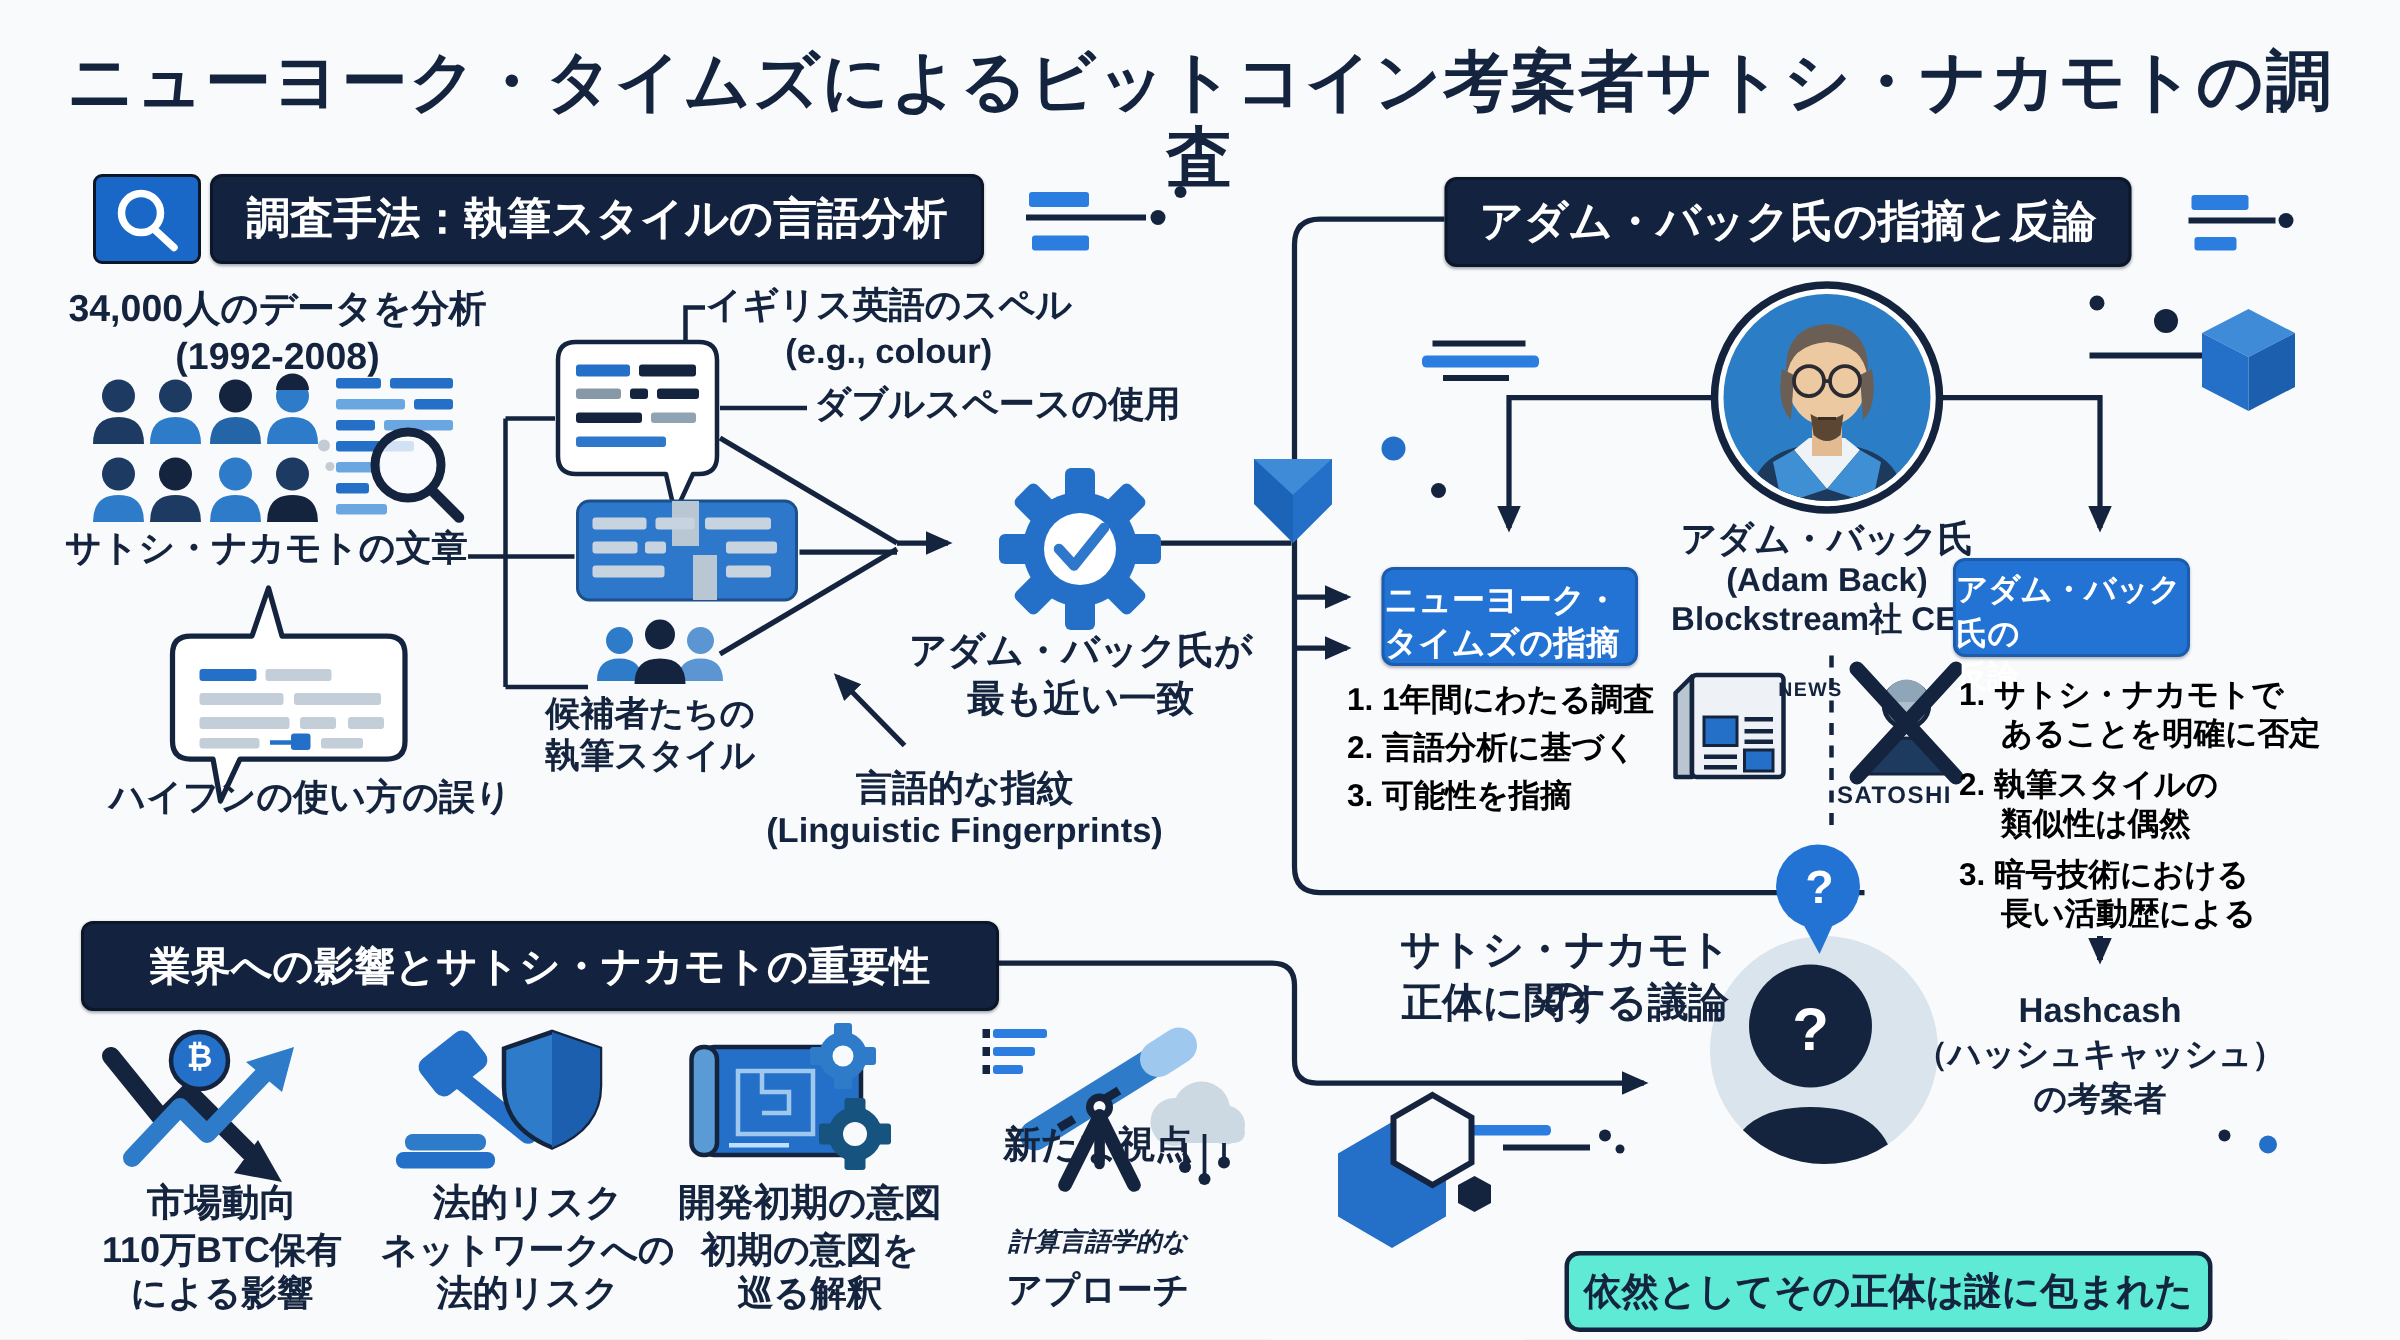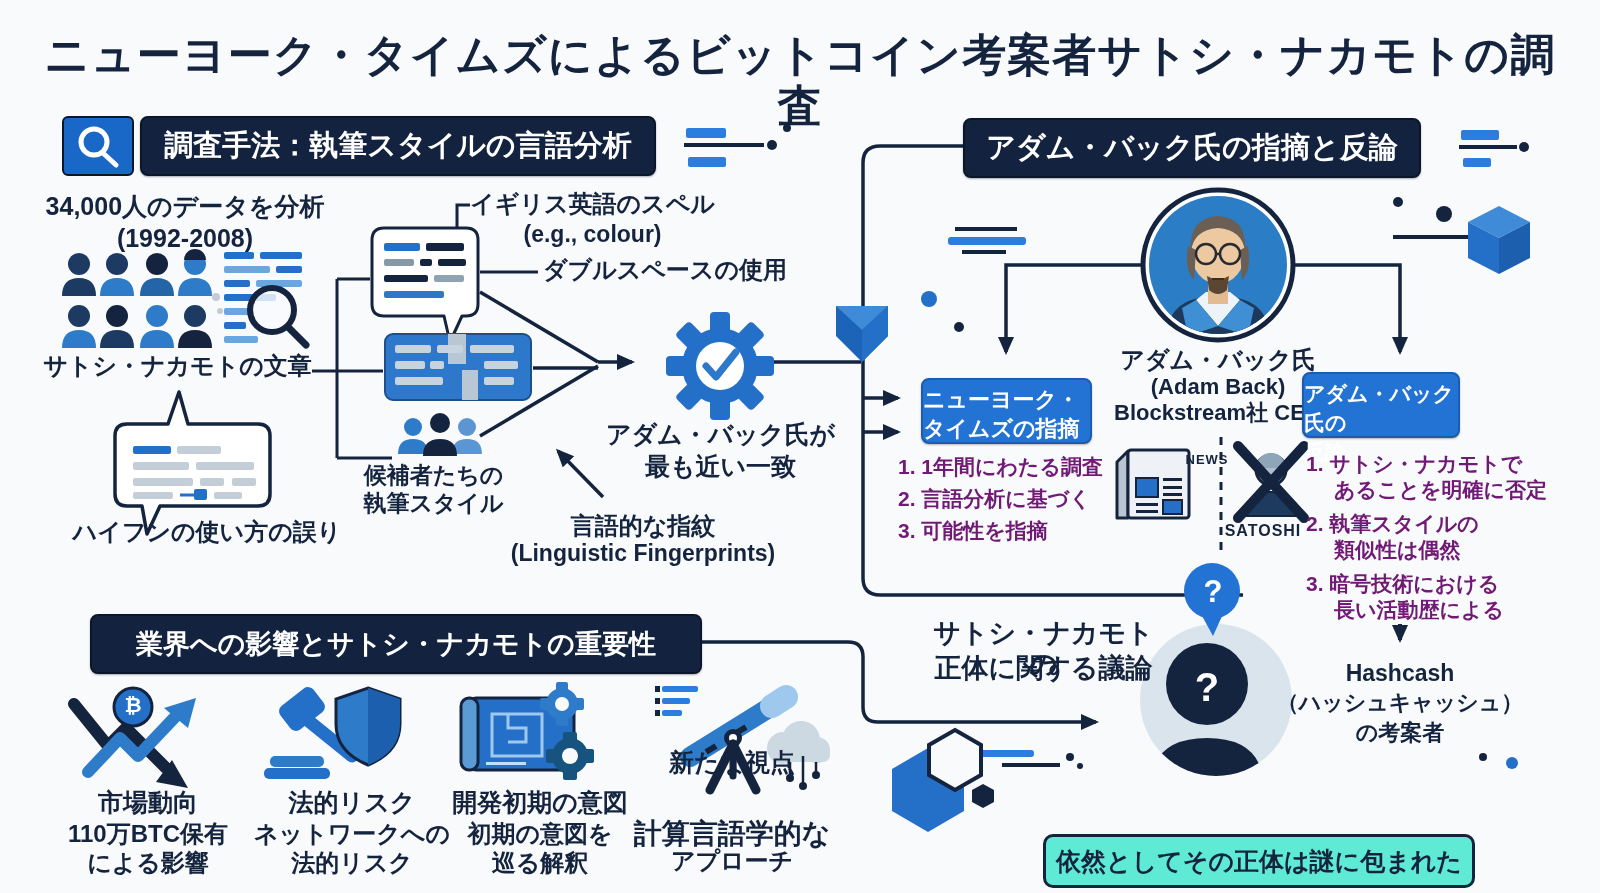--- a/index.html
+++ b/index.html
@@ -15,21 +15,21 @@
   .hdrbox{
     background:#13233f;border:2px solid #0b1628;border-radius:8px;
     color:#ffffff;font-weight:800;display:flex;align-items:center;justify-content:center;
     box-shadow:0 1px 2px rgba(10,20,40,.35);
   }
   .bluebox{
     background:#2273d4;border:2px solid #1b5cae;border-radius:8px;
     color:#ffffff;font-weight:800;text-align:left;
     box-shadow:0 1px 2px rgba(10,20,40,.3);
   }
-  .dark{color:#701a75;}
+  .dark{color:#000000;}
   svg{display:block;}
 </style>
 </head>
 <body>
 
 <div id="canvas">
 
   <svg class="abs" style="left:0;top:0;" width="1600" height="893" viewBox="0 0 1600 893">
     <defs>
       <marker id="ah" markerUnits="userSpaceOnUse" markerWidth="20" markerHeight="18" refX="15" refY="8" orient="auto">
@@ -384,40 +384,40 @@
   <div class="abs txt lft dark" style="left:1334px;top:478px;width:235px;font-size:21px;">あることを明確に否定</div>
   <div class="abs txt lft dark" style="left:1306px;top:512px;width:250px;font-size:21px;">2. 執筆スタイルの</div>
   <div class="abs txt lft dark" style="left:1334px;top:538px;width:235px;font-size:21px;">類似性は偶然</div>
   <div class="abs txt lft dark" style="left:1306px;top:572px;width:255px;font-size:21px;">3. 暗号技術における</div>
   <div class="abs txt lft dark" style="left:1334px;top:598px;width:245px;font-size:21px;">長い活動歴による</div>
 
   <div class="abs txt" style="left:1300px;top:660px;width:200px;font-size:23px;">Hashcash</div>
   <div class="abs txt" style="left:1268px;top:690px;width:264px;font-size:22px;">（ハッシュキャッシュ）</div>
   <div class="abs txt" style="left:1300px;top:720px;width:200px;font-size:22px;">の考案者</div>
 
-  <div class="abs hdrbox" style="left:54px;top:614px;width:608px;height:56px;font-size:27px;margin-left:36px;">
+  <div class="abs hdrbox" style="left:54px;top:614px;width:608px;height:56px;font-size:27px;">
     <span>業界への影響とサトシ・ナカモトの重要性</span>
   </div>
 
   <div class="abs txt" style="left:119px;top:693px;width:28px;font-size:21px;color:#ffffff;">₿</div>
 
   <div class="abs txt" style="left:48px;top:788px;width:200px;font-size:25px;">市場動向</div>
   <div class="abs txt" style="left:48px;top:820px;width:200px;font-size:24px;">110万BTC保有</div>
   <div class="abs txt" style="left:48px;top:849px;width:200px;font-size:24px;">による影響</div>
 
   <div class="abs txt" style="left:252px;top:788px;width:200px;font-size:25px;">法的リスク</div>
   <div class="abs txt" style="left:252px;top:820px;width:200px;font-size:24px;">ネットワークへの</div>
   <div class="abs txt" style="left:252px;top:849px;width:200px;font-size:24px;">法的リスク</div>
 
   <div class="abs txt" style="left:435px;top:788px;width:210px;font-size:25px;">開発初期の意図</div>
   <div class="abs txt" style="left:435px;top:820px;width:210px;font-size:24px;">初期の意図を</div>
   <div class="abs txt" style="left:435px;top:849px;width:210px;font-size:24px;">巡る解釈</div>
 
   <div class="abs txt" style="left:627px;top:751px;width:210px;font-size:25px;font-family:Liberation Mono, monospace;">新たな視点</div>
-  <div class="abs txt" style="left:627px;top:818px;width:210px;font-size:28px;">計算言語学的な</div>
+  <div class="abs txt" style="left:627px;top:818px;width:210px;font-size:17px;font-style:italic;">計算言語学的な</div>
   <div class="abs txt" style="left:627px;top:847px;width:210px;font-size:24px;">アプローチ</div>
 
   <div class="abs txt" style="left:921px;top:618px;width:245px;font-size:27px;">サトシ・ナカモトの</div>
   <div class="abs txt" style="left:921px;top:653px;width:245px;font-size:27px;">正体に関する議論</div>
 
   <div class="abs txt" style="left:1192px;top:574px;width:42px;font-size:31px;color:#ffffff;">?</div>
   <div class="abs txt" style="left:1183px;top:664px;width:48px;font-size:40px;color:#ffffff;">?</div>
 
   <div class="abs" style="left:1043px;top:834px;width:432px;height:54px;background:#5eead4;border:3px solid #15243e;border-radius:10px;box-sizing:border-box;">
     <div class="txt" style="font-size:25px;line-height:48px;">依然としてその正体は謎に包まれたまま</div>

